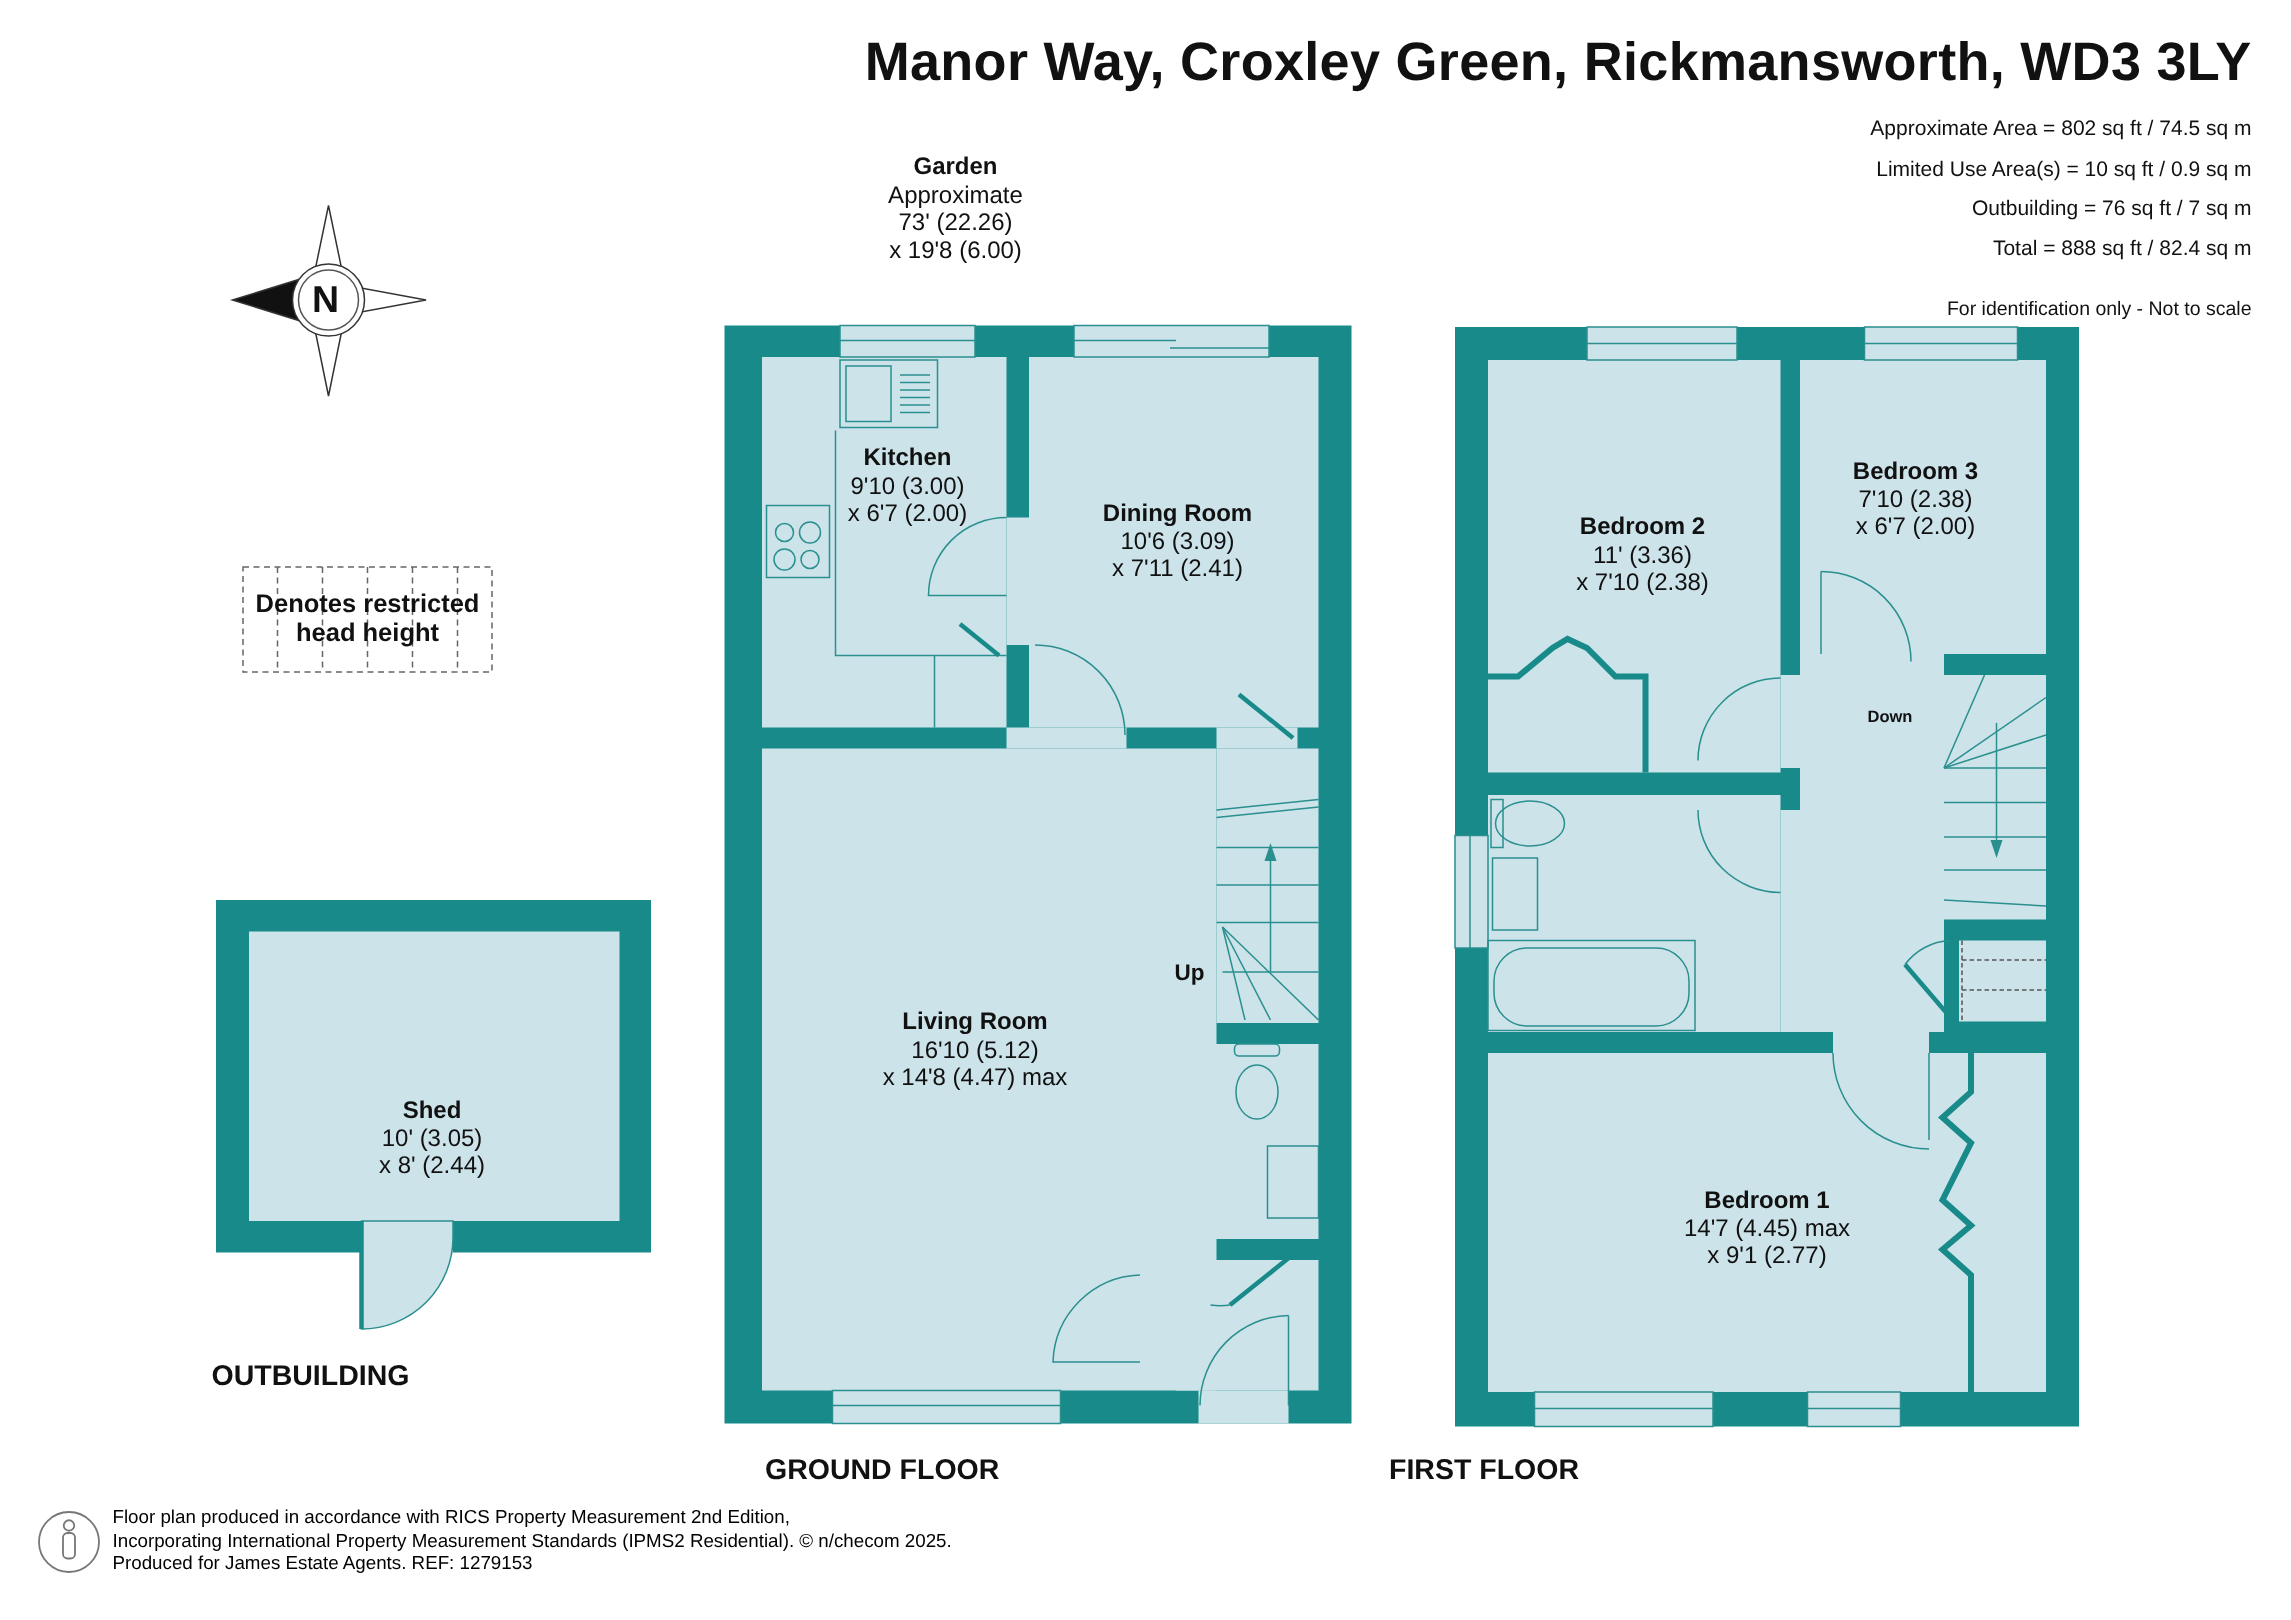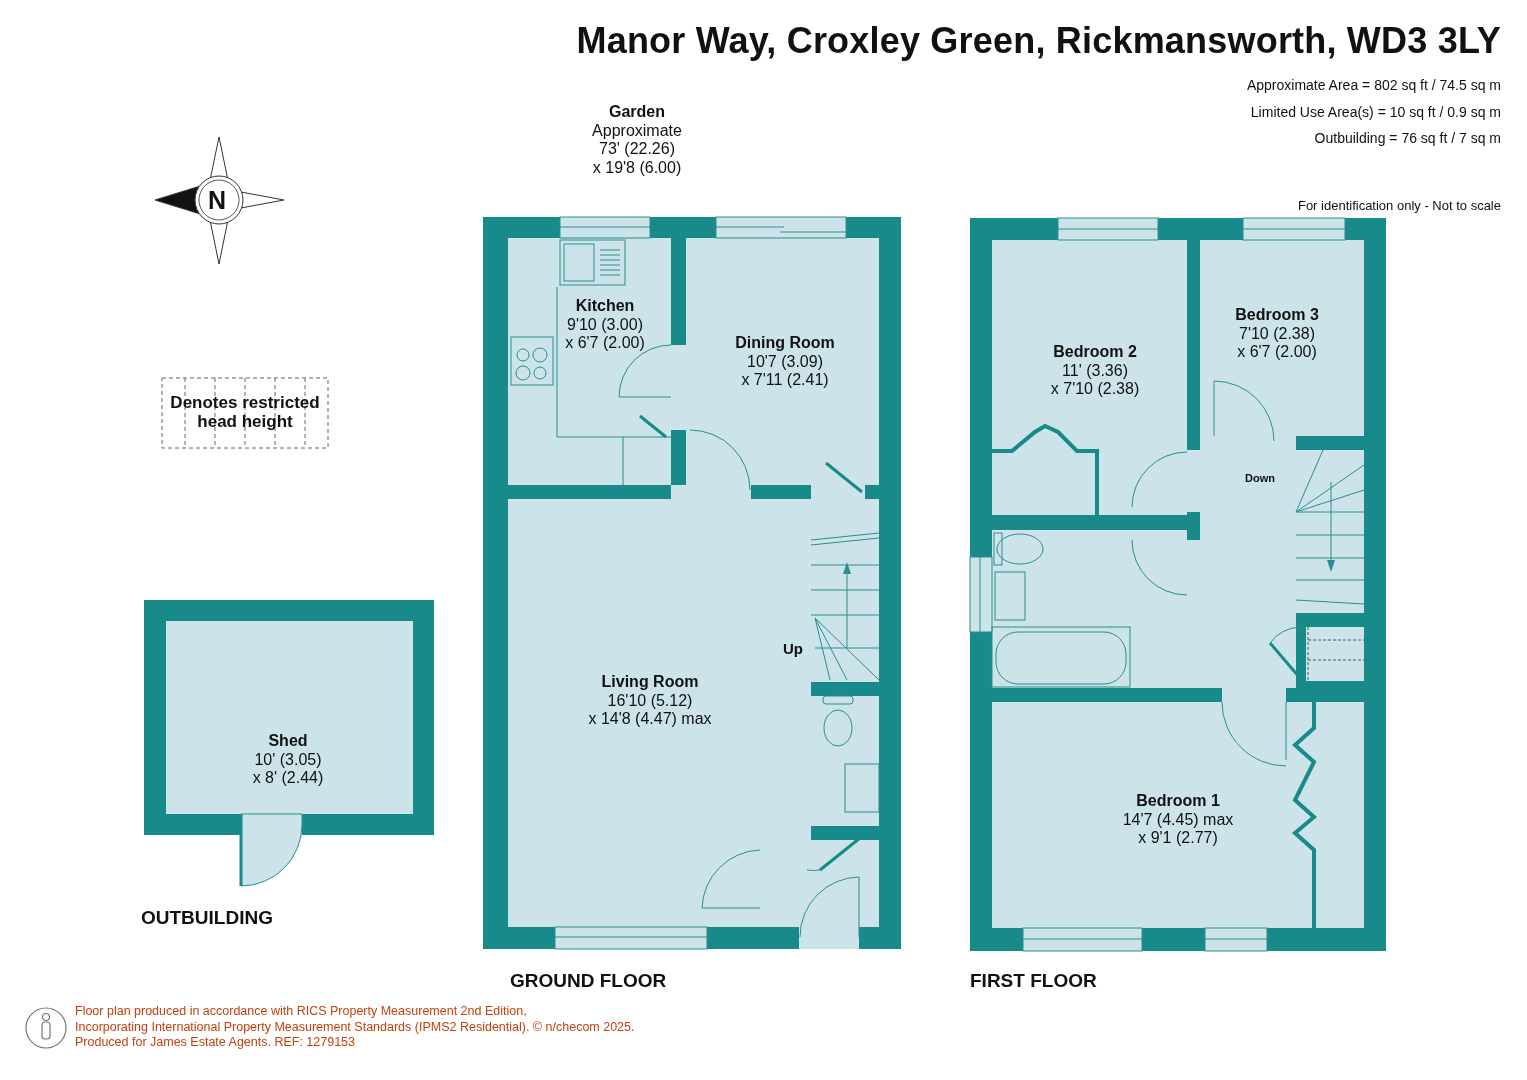--- a/index.html
+++ b/index.html
@@ -4,31 +4,32 @@
 <style>
   html, body { margin:0; padding:0; background:#ffffff; }
   body { width:1527px; height:1080px; position:relative; overflow:hidden; font-family:"Liberation Sans", sans-serif; color:#111; }
   .abs { position:absolute; }
   .title { right:26px; top:20px; font-size:36px; font-weight:bold; letter-spacing:0.2px; white-space:nowrap; }
   .areas { right:26px; top:72px; text-align:right; font-size:14px; line-height:26.5px; }
   .note { right:26px; top:198px; font-size:13px; }
   .lbl { text-align:center; font-size:16px; line-height:18.5px; white-space:nowrap; }
   .lbl b { display:block; font-size:16px; }
   .floor-lbl { font-size:19px; font-weight:bold; }
-  .footer { left:75px; top:1004px; font-size:12.5px; line-height:15.5px; color:#c2410c; }
+  .footer { left:75px; top:1004px; font-size:12.5px; line-height:15.5px; color:#000000; }
   svg { position:absolute; left:0; top:0; }
 </style>
 </head>
 <body>
 
 <div class="abs title">Manor Way, Croxley Green, Rickmansworth, WD3 3LY</div>
 <div class="abs areas">
   <div>Approximate Area = 802 sq ft / 74.5 sq m</div>
   <div>Limited Use Area(s) = 10 sq ft / 0.9 sq m</div>
   <div>Outbuilding = 76 sq ft / 7 sq m</div>
+  <div>Total = 888 sq ft / 82.4 sq m</div>
 </div>
 <div class="abs note">For identification only - Not to scale</div>
 
 <svg width="1527" height="1080" viewBox="0 0 1527 1080">
 
   <g stroke="#333" stroke-width="1" fill="none">
     <polygon points="219,137 230,190 219,200 208,190" fill="#fff"></polygon>
     <polygon points="219,264 230,210 219,200 208,210" fill="#fff"></polygon>
     <polygon points="284,200 230,190 219,200 230,210" fill="#fff"></polygon>
     <polygon points="155,200 210,183 219,200 210,217" fill="#111"></polygon>
@@ -222,21 +223,21 @@
 </div>
 <div class="abs floor-lbl" style="left:141px;top:907px;">OUTBUILDING</div>
 
 <div class="abs lbl" style="left:545px;top:297px;width:120px;">
   <b>Kitchen</b>
   <div>9'10 (3.00)</div>
   <div>x 6'7 (2.00)</div>
 </div>
 <div class="abs lbl" style="left:710px;top:334px;width:150px;">
   <b>Dining Room</b>
-  <div>10'7 (3.09)</div>
+  <div>10'6 (3.09)</div>
   <div>x 7'11 (2.41)</div>
 </div>
 <div class="abs lbl" style="left:565px;top:673px;width:170px;">
   <b>Living Room</b>
   <div>16'10 (5.12)</div>
   <div>x 14'8 (4.47) max</div>
 </div>
 <div class="abs" style="left:783px;top:640px;font-size:15px;font-weight:bold;">Up</div>
 <div class="abs floor-lbl" style="left:462px;top:970px;margin-left:48px;">GROUND FLOOR</div>
 
@@ -249,19 +250,19 @@
   <b>Bedroom 3</b>
   <div>7'10 (2.38)</div>
   <div>x 6'7 (2.00)</div>
 </div>
 <div class="abs lbl" style="left:1103px;top:792px;width:150px;">
   <b>Bedroom 1</b>
   <div>14'7 (4.45) max</div>
   <div>x 9'1 (2.77)</div>
 </div>
 <div class="abs" style="left:1245px;top:472px;font-size:11px;font-weight:bold;">Down</div>
-<div class="abs floor-lbl" style="left:970px;top:970px;">FIRST FLOOR</div>
+<div class="abs floor-lbl" style="left:926px;top:970px;">FIRST FLOOR</div>
 
 <div class="abs footer">
   <div>Floor plan produced in accordance with RICS Property Measurement 2nd Edition,</div>
   <div>Incorporating International Property Measurement Standards (IPMS2 Residential).   © n/checom 2025.</div>
   <div>Produced for James Estate Agents.   REF: 1279153</div>
 </div>
 
 </body></html>

